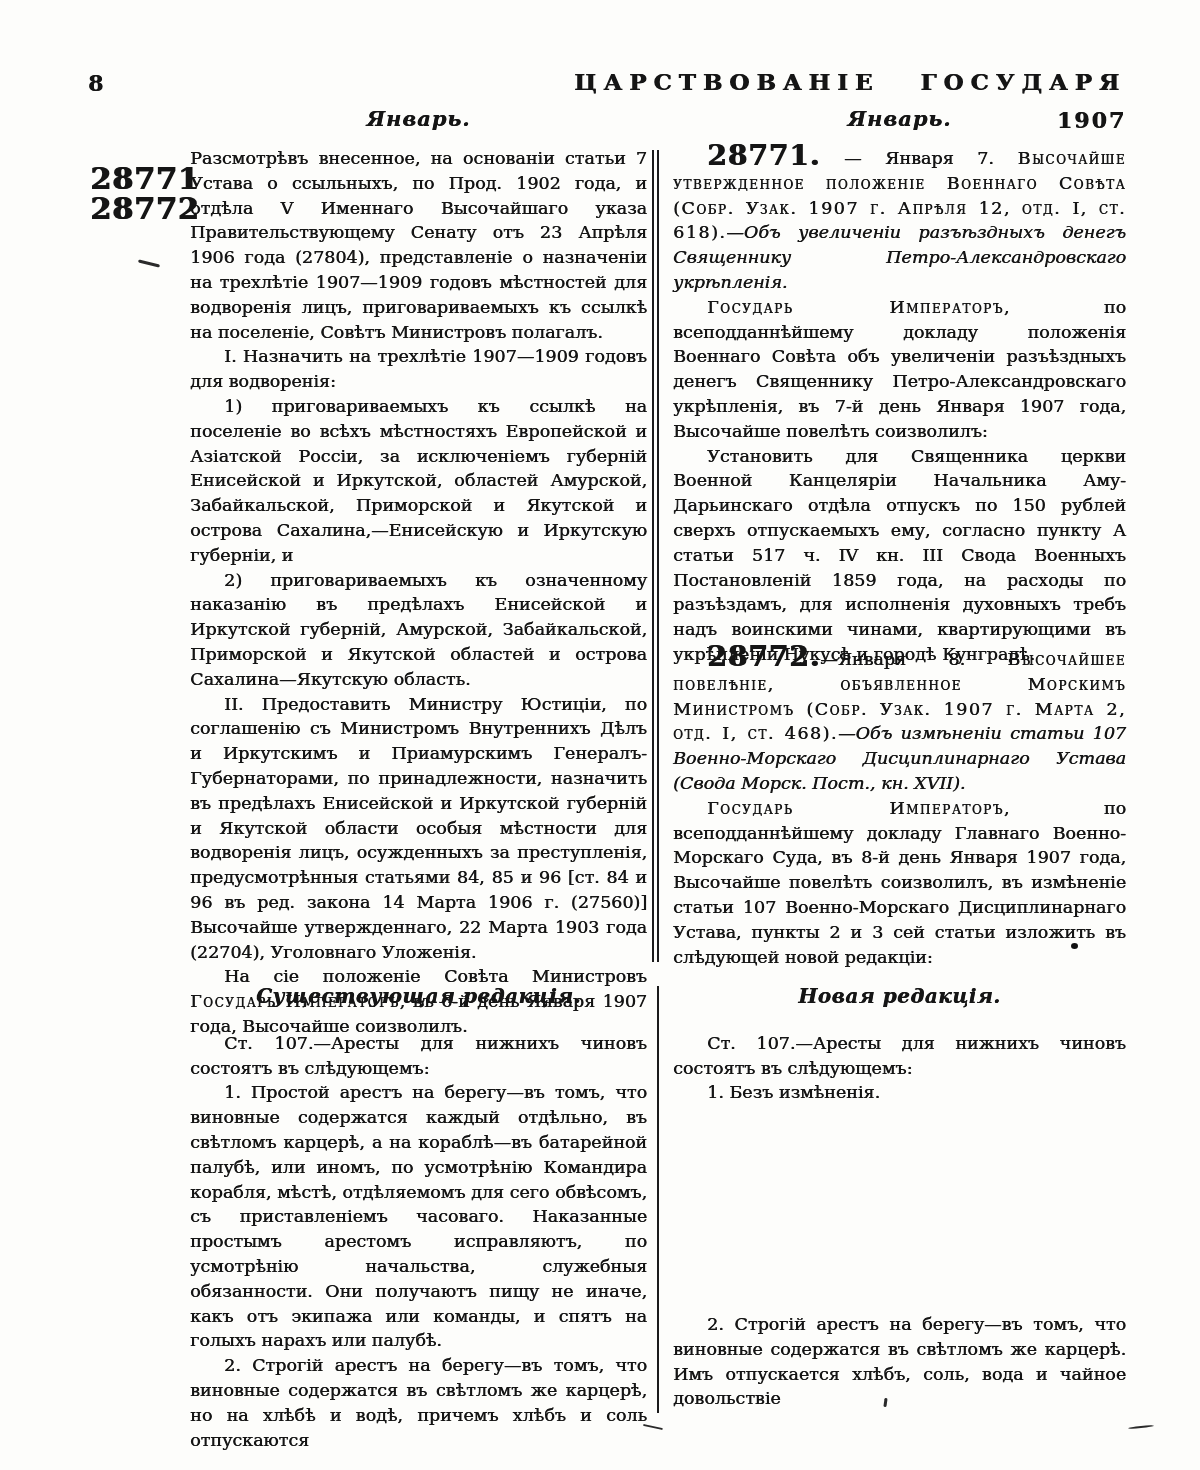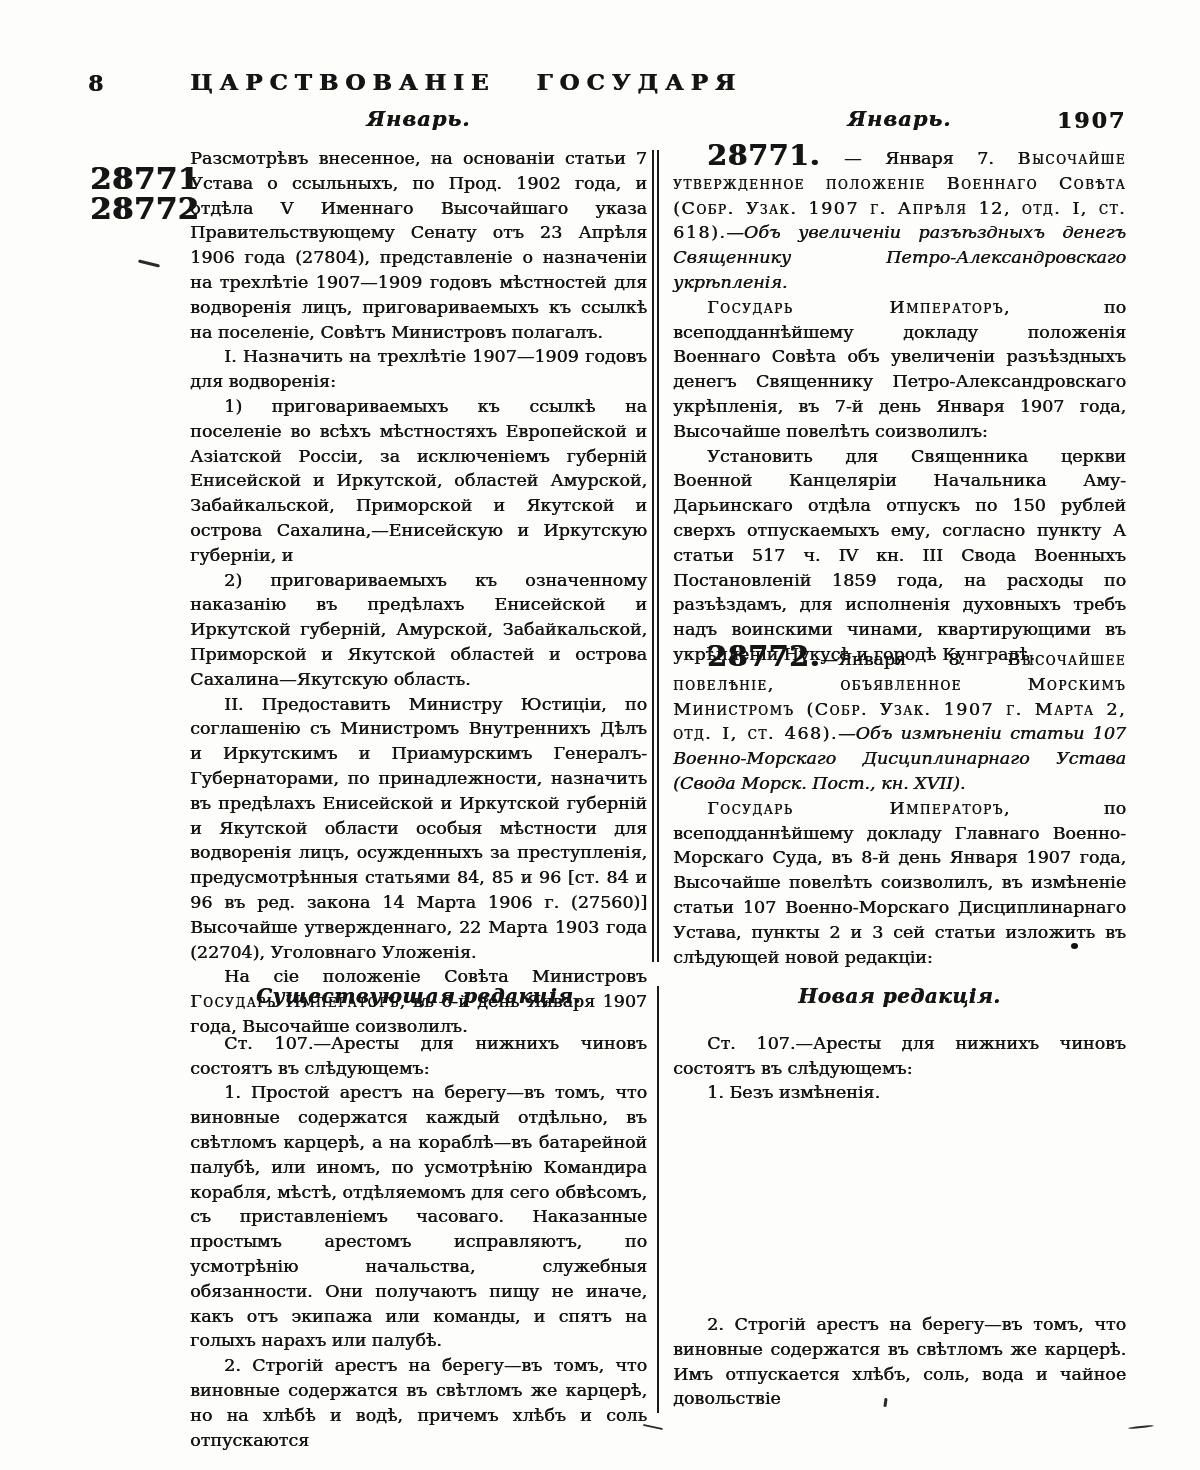--- a/index.html
+++ b/index.html
@@ -26,21 +26,21 @@
     vertical-align:-1px;
   }
   .section-head{
     margin:0 0 22px 0;text-align:center;text-indent:0;
     font-style:italic;font-weight:bold;font-size:20px;
     letter-spacing:0.5px;text-shadow:0.4px 0 0 currentColor;
   }
   .pgnum{font-size:22px;font-weight:bold;text-shadow:0.6px 0 0 currentColor;}
   .title{
     font-size:23px;font-weight:bold;letter-spacing:7px;word-spacing:26px;
-    text-align:left;text-shadow:0.8px 0 0 currentColor;white-space:nowrap;
+    text-align:right;text-shadow:0.8px 0 0 currentColor;white-space:nowrap;
   }
   .runhead{
     font-size:21px;font-weight:bold;font-style:italic;letter-spacing:1px;
     text-align:center;text-shadow:0.4px 0 0 currentColor;
   }
   .yearhead{
     font-size:22px;font-weight:bold;letter-spacing:2px;text-align:right;
     text-shadow:0.7px 0 0 currentColor;
   }
   .marginnum{

